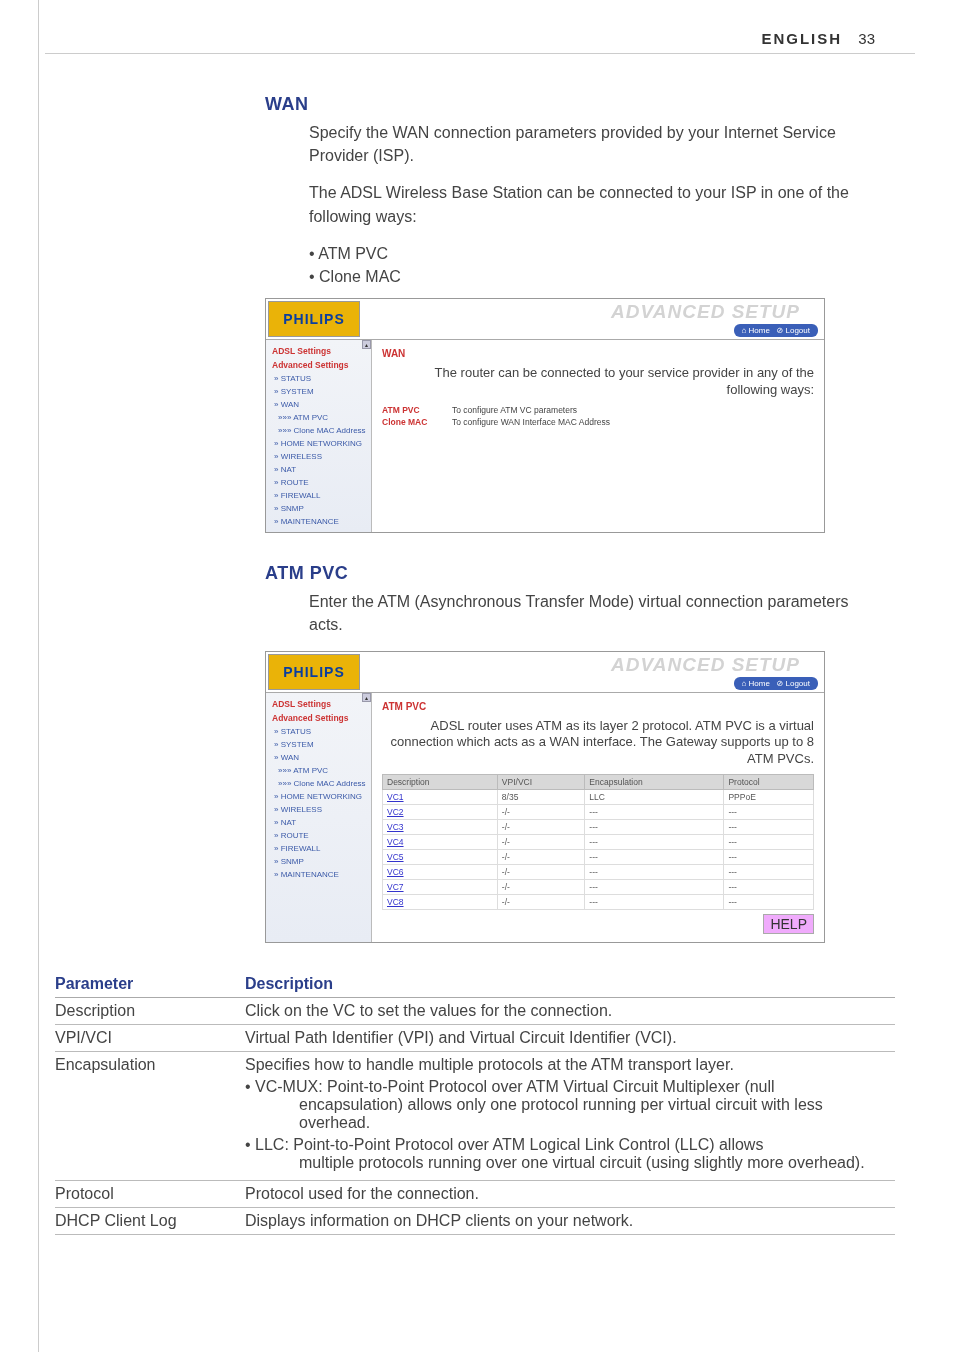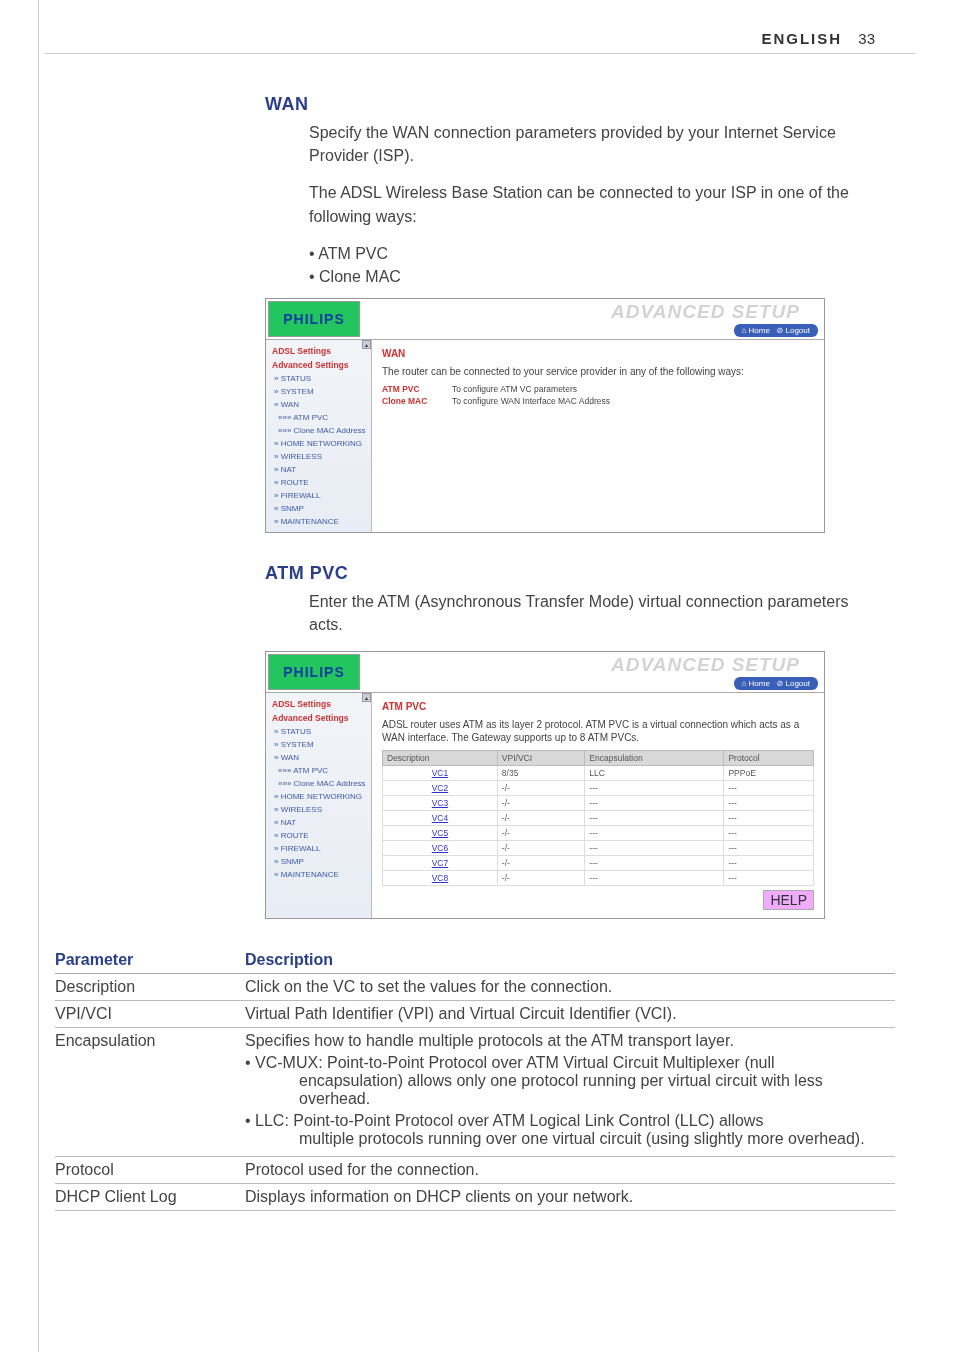--- a/index.html
+++ b/index.html
@@ -75,21 +75,21 @@
     height: 36px;
     display: flex;
     align-items: center;
     justify-content: center;
     color: #0a3ea0;
     font-weight: bold;
     font-size: 14px;
     letter-spacing: 1px;
     border: 1px solid #999;
     margin: 2px;
-    background:#22c55e;
+    background:#eab308;
   }
   .ss-title-area {
     flex: 1;
     position: relative;
   }
   .ss-adv {
     position: absolute;
     right: 24px;
     top: 2px;
     font-size: 19px;
@@ -134,30 +134,30 @@
   .ss-nav .scroll-up {
     position:absolute; right:0; top:0; width:9px; height:9px;
     background:#ccd; border:1px solid #99a; font-size:6px; text-align:center;
   }
   .ss-main {
     flex: 1;
     padding: 8px 10px;
     background:#fff;
   }
   .ss-main .mh { color: #c33; font-weight: bold; font-size: 10px; margin-bottom: 6px; }
-  .ss-main .mt { color: #444; font-size: 10px; margin-bottom: 6px; line-height:1.3; }
+  .ss-main .mt { color: #444; font-size: 13px; margin-bottom: 6px; line-height:1.3;text-align:right; }
   .ss-main .mrow { display: flex; font-size: 8.5px; margin-bottom: 2px; }
   .ss-main .mrow .mk { color:#c33; width:70px; font-weight:bold; }
   .ss-main .mrow .mv { color:#444; }
   .ss-table { border-collapse: collapse; width: 100%; font-size: 8.5px; margin-top:5px;}
   .ss-table th {
     background: #d8d8d8; text-align:left; padding:2px 4px; border:1px solid #bbb; font-weight:normal; color:#555;
   }
   .ss-table td { border:1px solid #ddd; padding:2px 4px; color:#555;}
-  .ss-table td.link { color:#33c; text-decoration:underline;text-align:center; }
+  .ss-table td.link { color:#33c; text-decoration:underline; }
   .ss-help { text-align:right; margin-top:4px; }
   .ss-help span { border:1px solid #aaa; padding:1px 6px; font-size:14px; background:#f0abfc; display:inline-block;}
 
   
   .param-table {
     margin-top: 28px;
     width: 100%;
     border-collapse: collapse;
     font-size: 16px;
     font-weight: 300;

